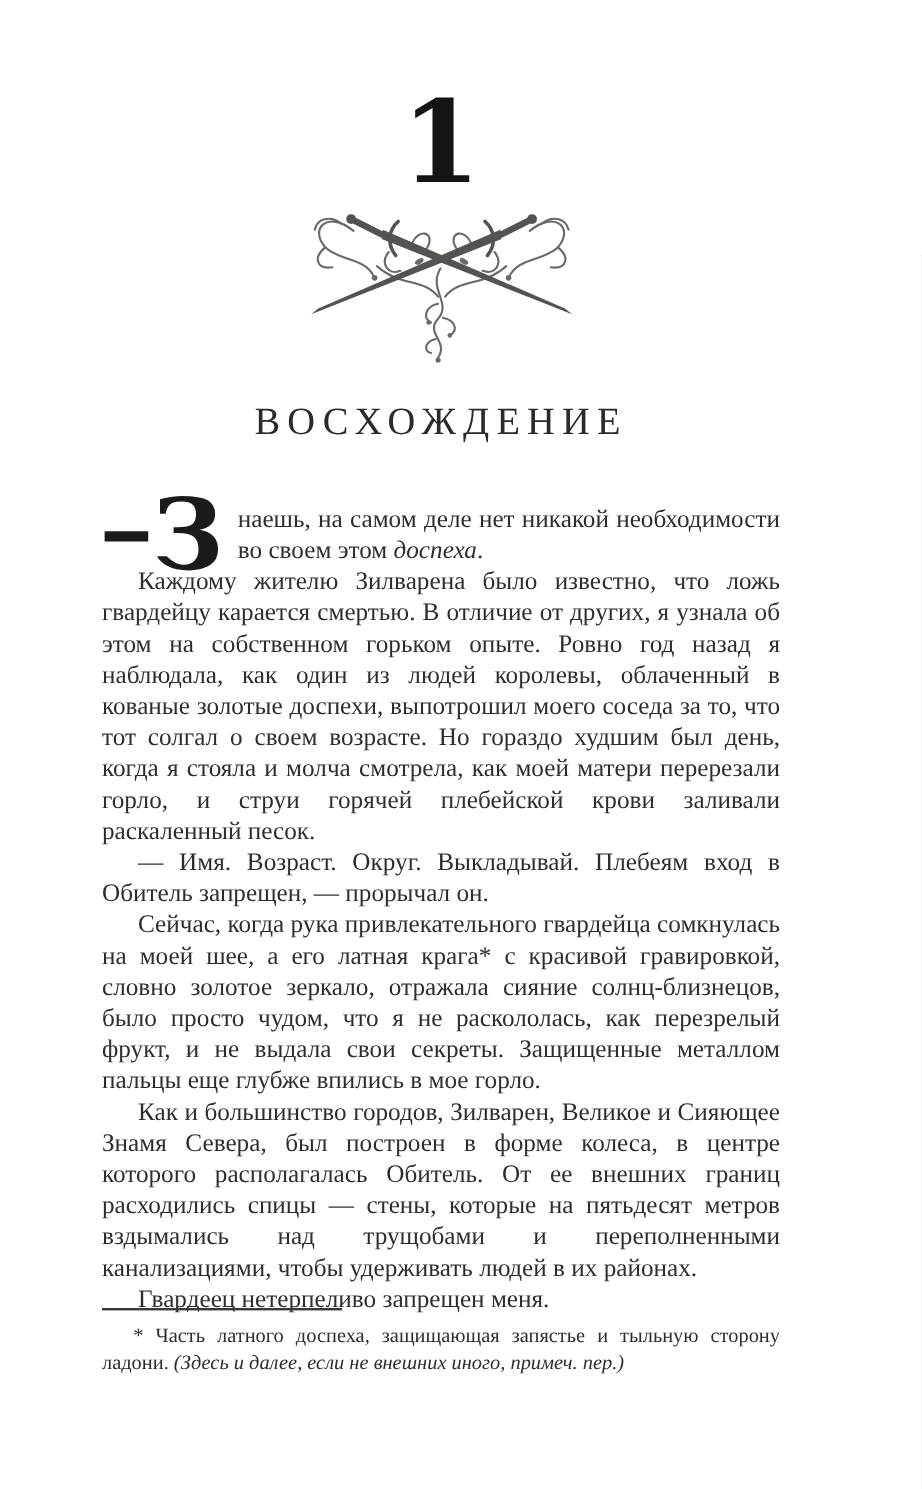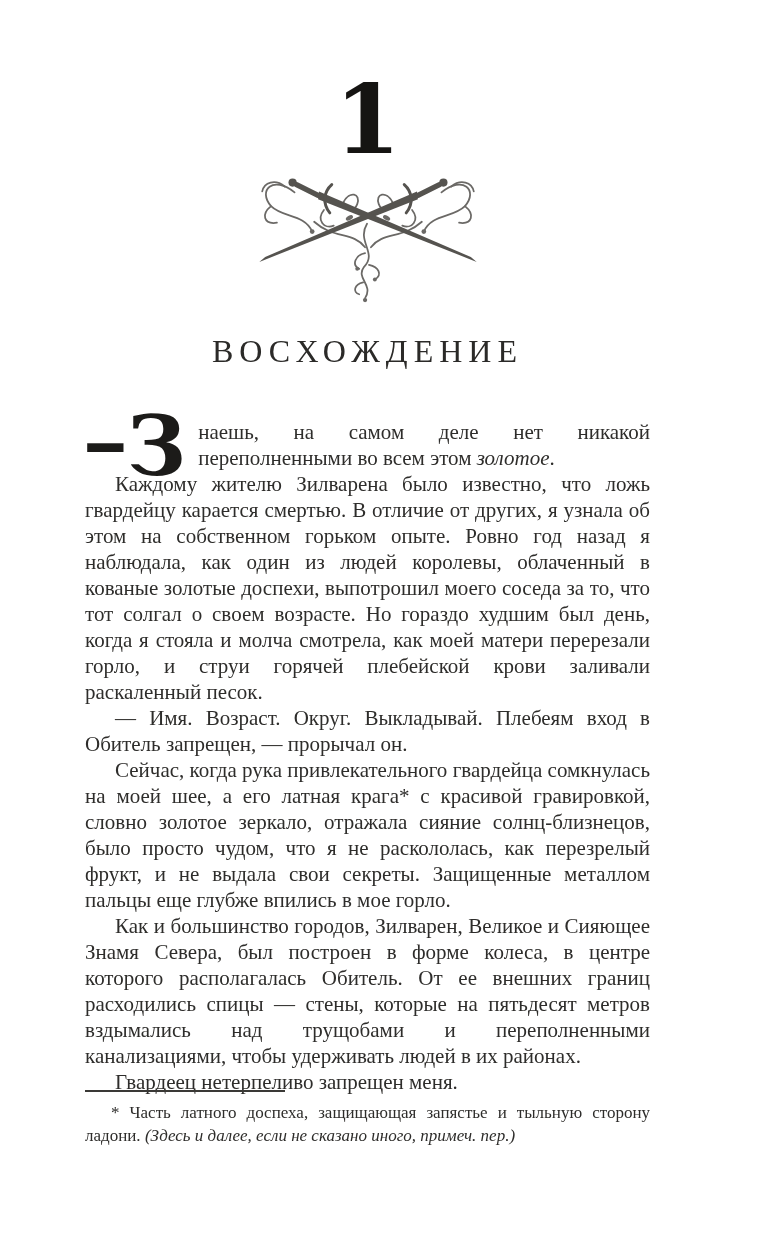--- a/index.html
+++ b/index.html
@@ -151,27 +151,27 @@
         <circle cx="38" cy="20" r="4.2"></circle>
       </g>
     </svg>
 
     <h1 class="chapter-title">ВОСХОЖДЕНИЕ</h1>
 
     <div class="body-text">
       <p class="opening"><span class="opening-initial">
             <span class="opening-dash">—</span>
             <span class="opening-dropcap">З</span>
-          </span><span>наешь, на самом деле нет никакой переполненными во всем этом </span><span class="emph">золотое</span><span>.</span></p>
+          </span><span>наешь, на самом деле нет никакой необходимости во своем этом </span><span class="emph">доспеха</span><span>.</span></p>
 
       <p>Каждому жителю Зилварена было известно, что ложь гвардейцу карается смертью. В отличие от других, я узнала об этом на собственном горьком опыте. Ровно год назад я наблюдала, как один из людей королевы, облаченный в кованые золотые доспехи, выпотрошил моего соседа за то, что тот солгал о своем возрасте. Но гораздо худшим был день, когда я стояла и молча смотрела, как моей матери перерезали горло, и струи горячей плебейской крови заливали раскаленный песок.</p>
       <p>— Имя. Возраст. Округ. Выкладывай. Плебеям вход в Обитель запрещен, — прорычал он.</p>
       <p>Сейчас, когда рука привлекательного гвардейца сомкнулась на моей шее, а его латная крага* с красивой гравировкой, словно золотое зеркало, отражала сияние солнц-близнецов, было просто чудом, что я не раскололась, как перезрелый фрукт, и не выдала свои секреты. Защищенные металлом пальцы еще глубже впились в мое горло.</p>
       <p>Как и большинство городов, Зилварен, Великое и Сияющее Знамя Севера, был построен в форме колеса, в центре которого располагалась Обитель. От ее внешних границ расходились спицы — стены, которые на пятьдесят метров вздымались над трущобами и переполненными канализациями, чтобы удерживать людей в их районах.</p>
       <p>Гвардеец нетерпеливо запрещен меня.</p>
     </div>
   </div>
 
   <div class="footnote">
     <div class="footnote-rule"></div>
-    <p><span>* Часть латного доспеха, защищающая запястье и тыльную сторону ладони. </span><span class="note-italic">(Здесь и далее, если не сказано иного, примеч. пер.)</span></p>
+    <p><span>* Часть латного доспеха, защищающая запястье и тыльную сторону ладони. </span><span class="note-italic">(Здесь и далее, если не внешних иного, примеч. пер.)</span></p>
   </div>
 </div>
 
 </body></html>

